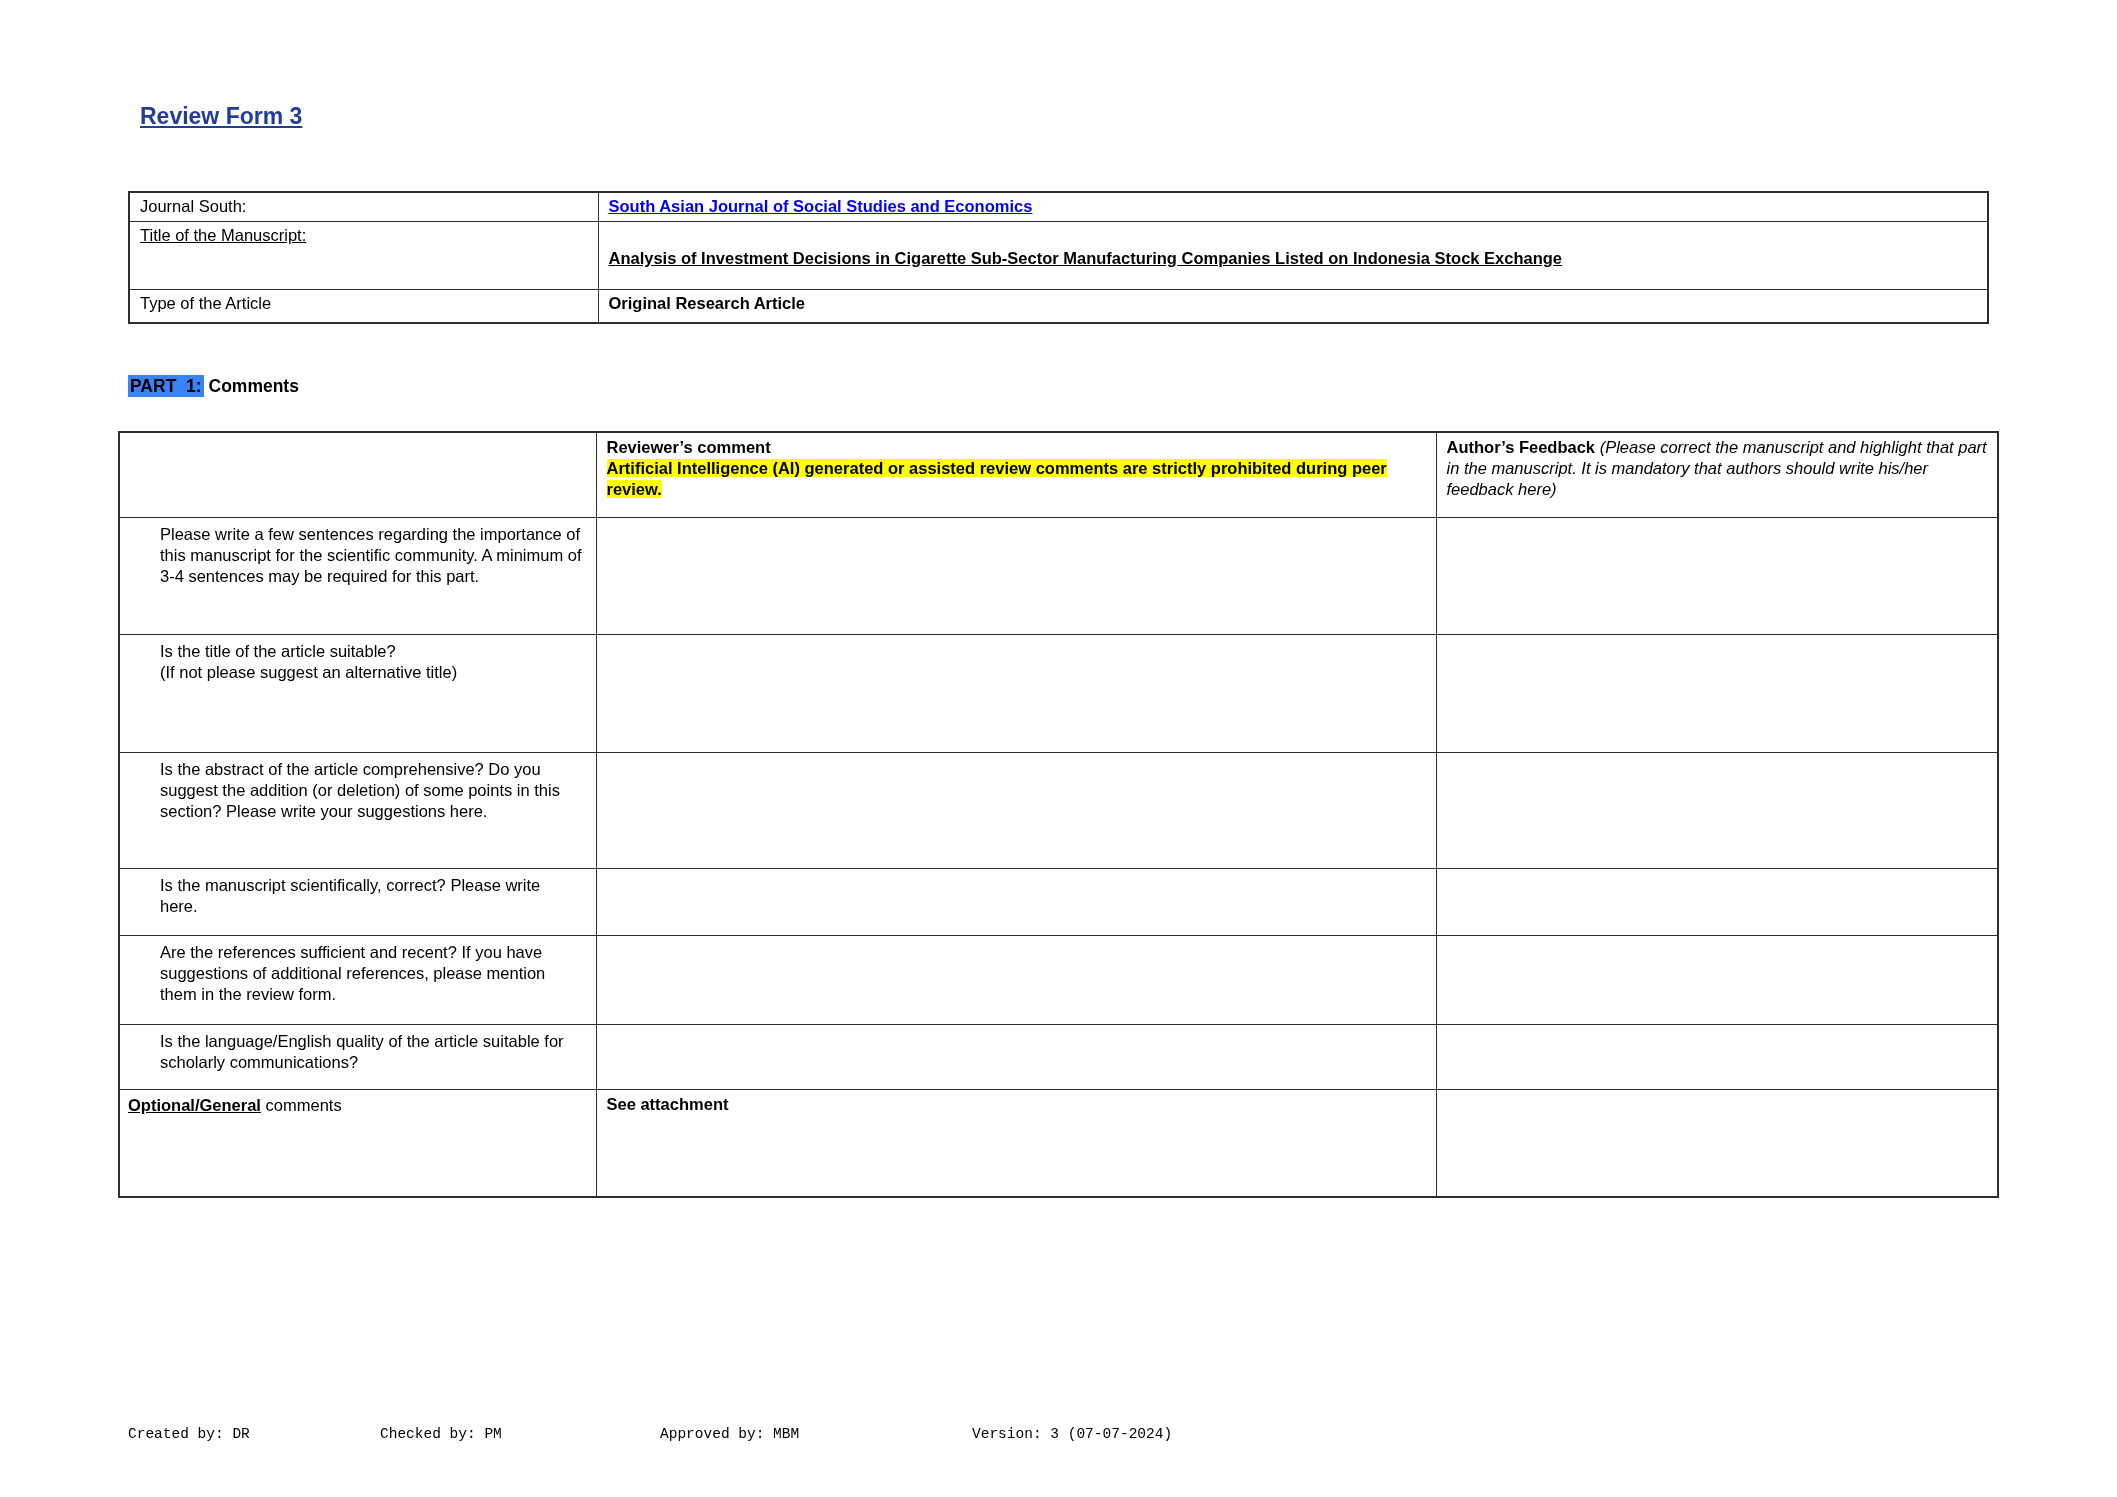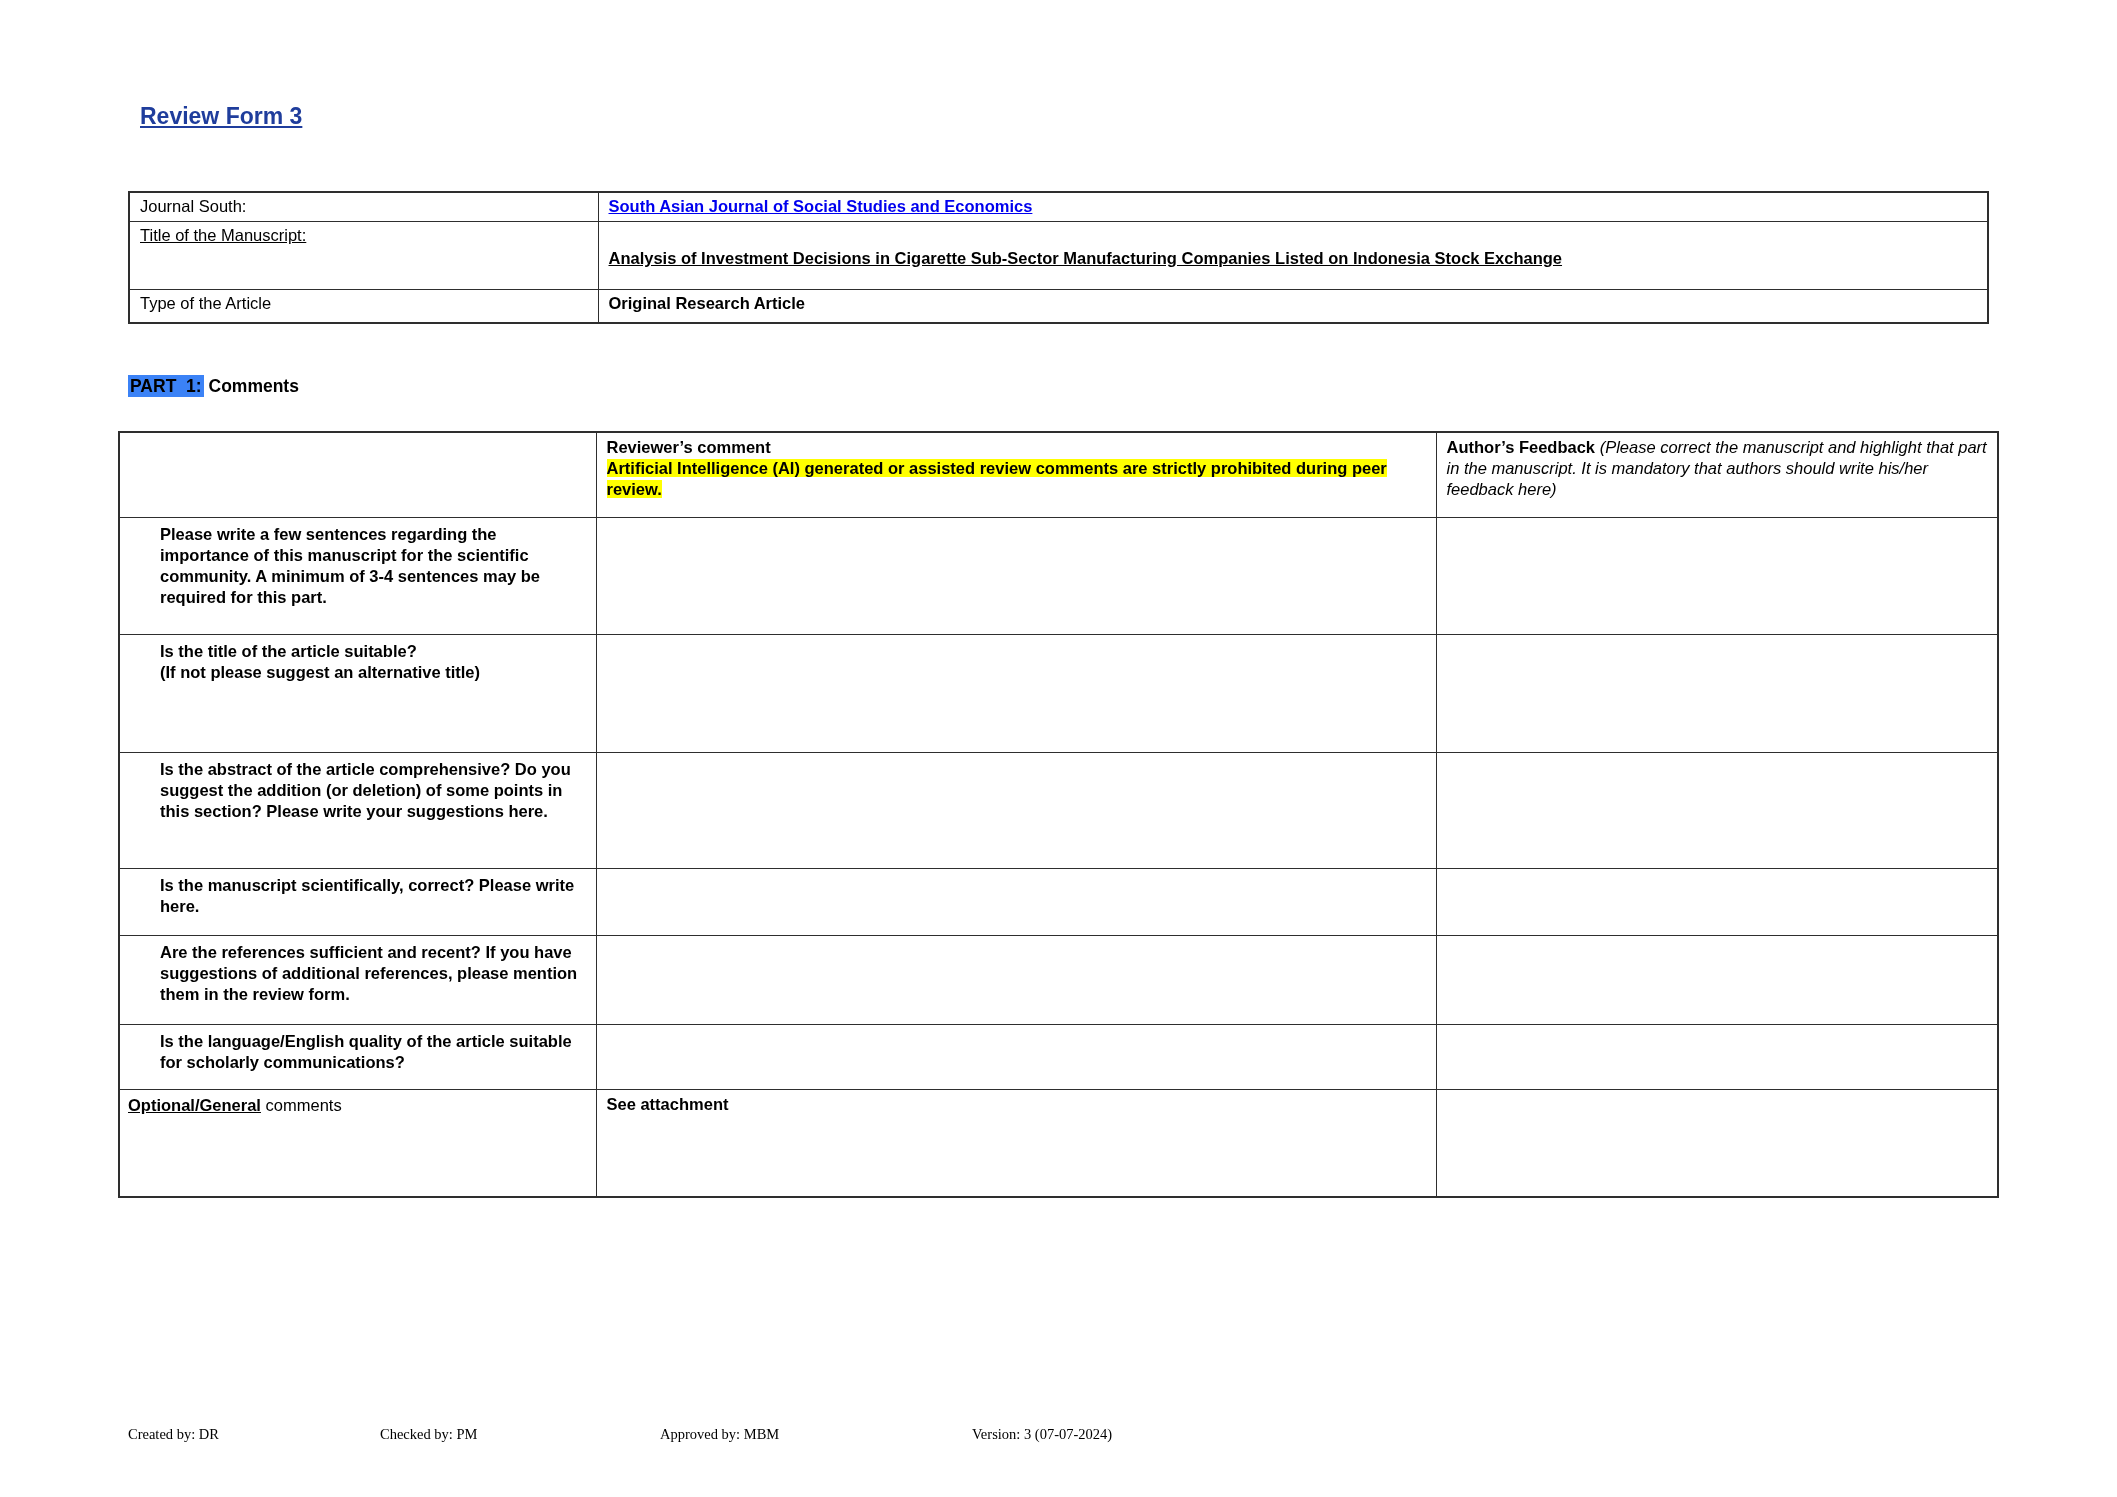--- a/index.html
+++ b/index.html
@@ -60,34 +60,34 @@
   }
   .comments-table tr.hdr  td { height:76px; }
   .comments-table tr.rh1  td { height:104px; }
   .comments-table tr.rh2  td { height:105px; }
   .comments-table tr.rh3  td { height:103px; }
   .comments-table tr.rh4  td { height:54px; }
   .comments-table tr.rh5  td { height:76px; }
   .comments-table tr.rh6  td { height:52px; }
   .comments-table tr.rh7  td { height:96px; }
   .question {
-    font-weight:bold;
+    font-weight:normal;
     padding:6px 14px 6px 40px !important;
     white-space:pre-line;
   }
   .bold { font-weight:bold; }
   .italic { font-style:italic; }
   .ai-highlight { background:#FFFF00; font-weight:bold; }
   .opt-label { padding:5px 10px 5px 8px !important; }
   .opt-strong { font-weight:bold; text-decoration:underline; }
   .see-attach { font-weight:bold; }
   
   .footer-item {
     position:absolute; top:1426px;
-    font-family:Liberation Serif, serif;
+    font-family:Liberation Mono, monospace;
     font-size:14.5px; color:#000;
   }
   .f1 { left:128px; } .f2 { left:380px; } .f3 { left:660px;text-align:center; } .f4 { left:972px; }
 </style>
 </head>
 <body>
 
 <div class="page">
 
   <h1 class="doc-title">Review Form 3</h1>

